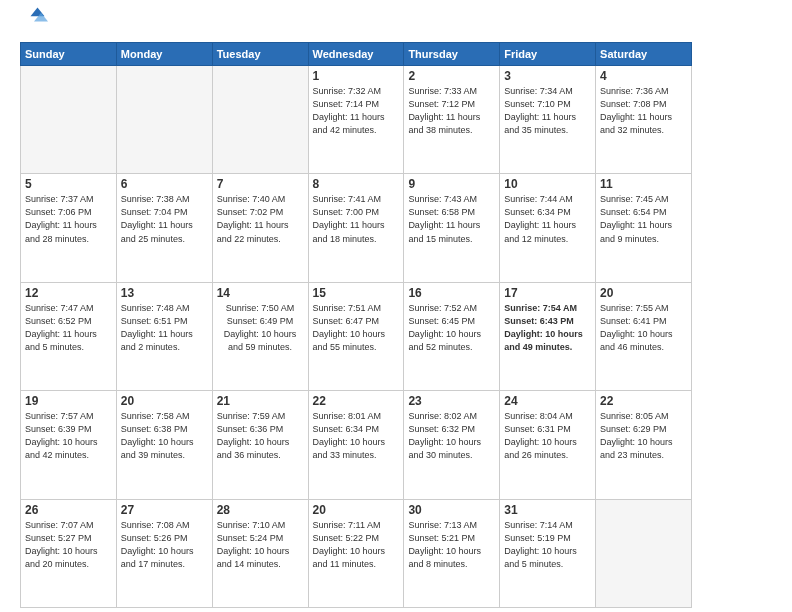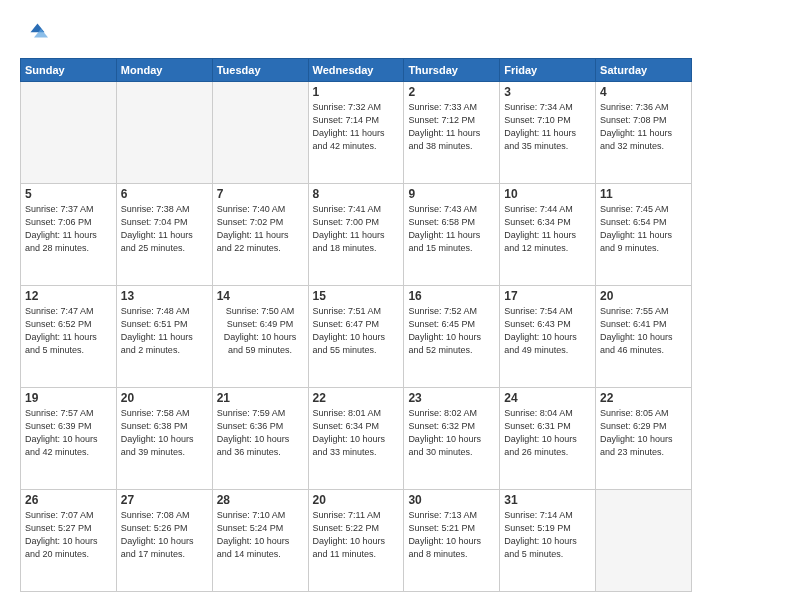--- a/index.html
+++ b/index.html
@@ -6,21 +6,21 @@
     body {
       font-family: Arial, sans-serif;
       background: #fff;
       width: 792px;
       height: 612px;
       overflow: hidden;
     }
     .page {
       width: 712px;
       height: 612px;
-      padding: 20px 20px;
+      padding: 4px 20px;
       display: flex;
       flex-direction: column;
     }
     .header {
       display: flex;
       justify-content: space-between;
       align-items: flex-start;
       margin-bottom: 10px;
     }
     .logo {
@@ -247,21 +247,21 @@
           </td>
           <td>
             <span class="day-number">16</span>
             <div class="day-info" style="white-space: pre-line;">Sunrise: 7:52 AM
 Sunset: 6:45 PM
 Daylight: 10 hours
 and 52 minutes.</div>
           </td>
           <td>
             <span class="day-number">17</span>
-            <div class="day-info" style="white-space: pre-line;">Sunrise: 7:54 AM
+            <div class="day-info" style="white-space: pre-line; font-weight: bold;">Sunrise: 7:54 AM
 Sunset: 6:43 PM
 Daylight: 10 hours
 and 49 minutes.</div>
           </td>
           <td>
             <span class="day-number">20</span>
             <div class="day-info" style="white-space: pre-line;">Sunrise: 7:55 AM
 Sunset: 6:41 PM
 Daylight: 10 hours
 and 46 minutes.</div>

